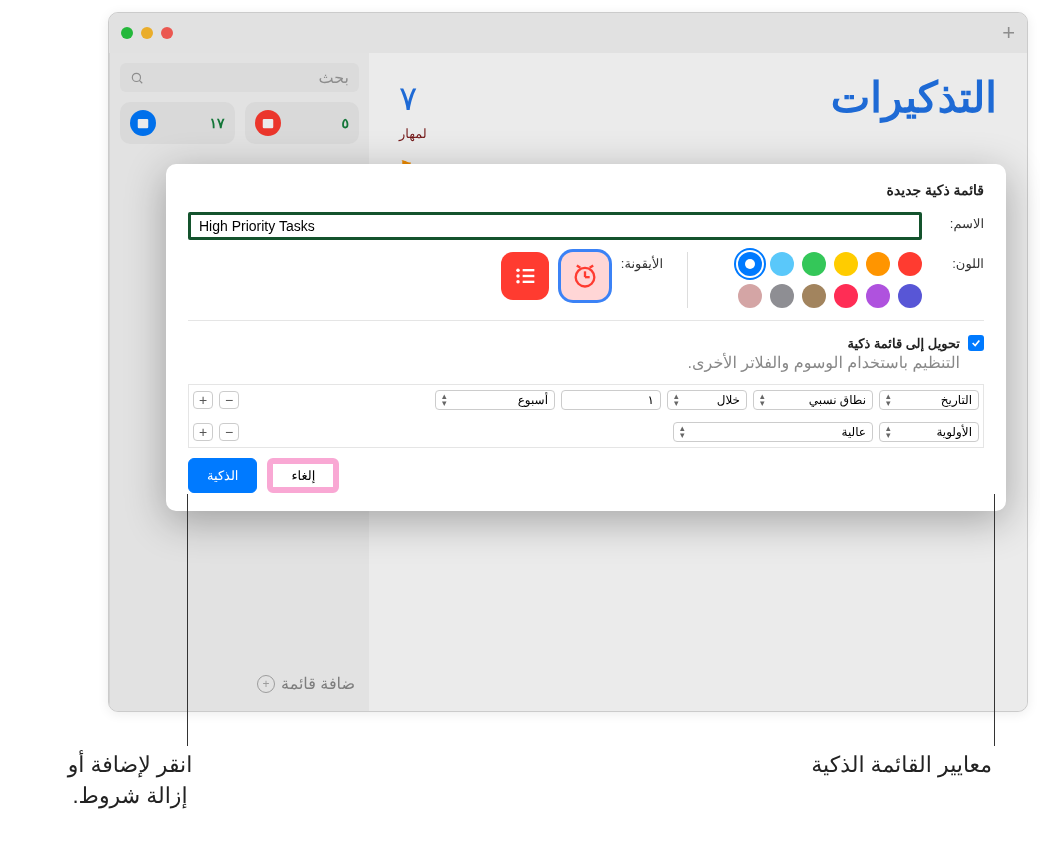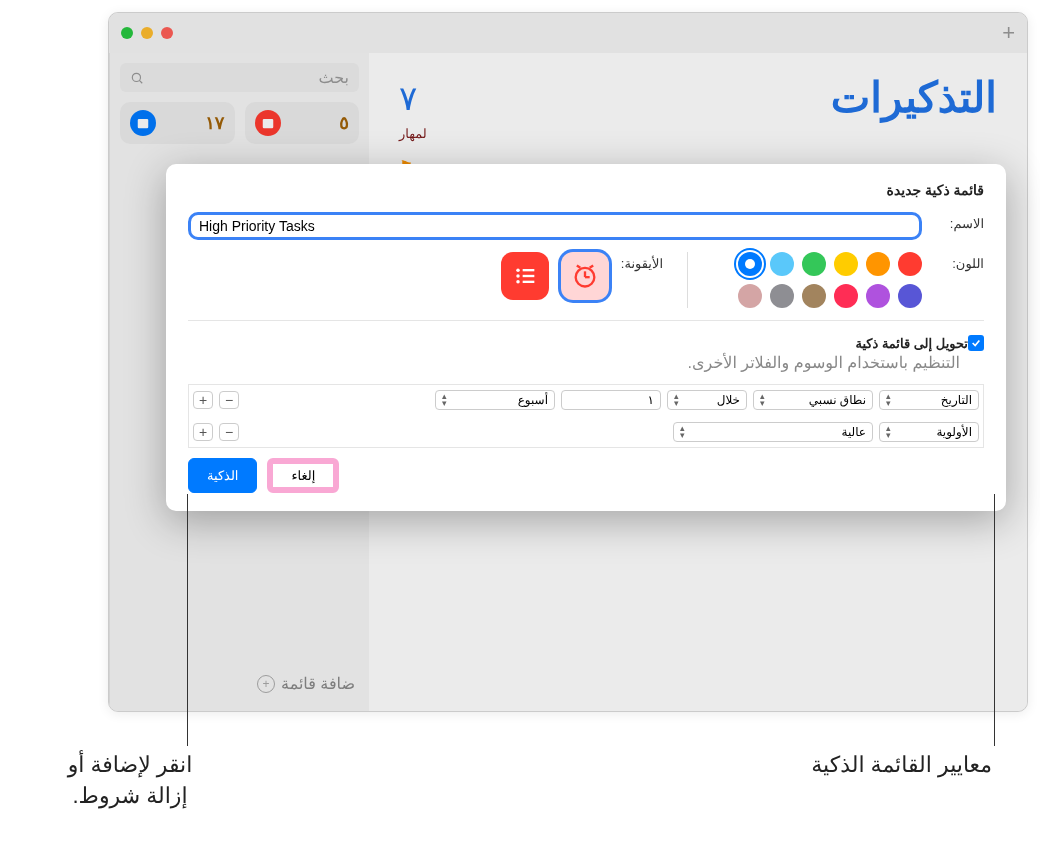--- a/index.html
+++ b/index.html
@@ -61,21 +61,21 @@
 .card {
   flex: 1;
   background: #ececec;
   border-radius: 10px;
   padding: 8px 10px;
   display: flex;
   align-items: center;
   justify-content: space-between;
 }
 .card-icon { width: 26px; height: 26px; border-radius: 50%; display: flex; align-items: center; justify-content: center; color: #fff; font-size: 14px; }
-.card-count { font-size: 18px; font-weight: 700; color: #a16207; }
+.card-count { font-size: 14px; font-weight: 700; color: #15803d; }
 .content {
   flex: 1;
   padding: 20px 30px;
   background: #fff;
 }
 .content-header { display: flex; justify-content: space-between; align-items: center; }
 .content-title { font-size: 42px; font-weight: 700; color: #2174e8; }
 .content-count { font-size: 34px; font-weight: 400; color: #2174e8; }
 .flag-item {
   padding: 16px 0;
@@ -112,22 +112,22 @@
   border-radius: 10px;
   box-shadow: 0 10px 40px rgba(0,0,0,0.3);
   padding: 18px 22px;
   direction: rtl;
 }
 .dialog-title { font-size: 14px; font-weight: 700; margin-bottom: 14px; color: #222; }
 .form-row { display: flex; align-items: flex-start; gap: 12px; margin-bottom: 12px; }
 .form-label { width: 50px; font-size: 13px; color: #333; padding-top: 4px; }
 .name-input {
   flex: 1;
-  border: 3px solid #3b82f6;
-  border-radius: 10px;
+  border: 3px solid #14532d;
+  border-radius: 2px;
   padding: 3px 8px;
   font-size: 14px;
   background: #fff;
   outline: none;
   direction: ltr;
   text-align: left;
 }
 .color-grid { display: flex; flex-wrap: wrap; gap: 8px; width: 210px; }
 .swatch {
   width: 24px; height: 24px; border-radius: 50%;
@@ -138,21 +138,21 @@
 .icon-section { display: flex; align-items: flex-start; gap: 12px; }
 .icon-tile {
   width: 48px; height: 48px; border-radius: 12px;
   display: flex; align-items: center; justify-content: center;
   cursor: pointer;
 }
 .icon-tile.selected { box-shadow: 0 0 0 3px #3b82f6; }
 .icon-tile svg { width: 28px; height: 28px; }
 .divider-v { width: 1px; background: #ddd; align-self: stretch; margin: 0 12px; }
 .hr { border: none; border-top: 1px solid #e5e5e5; margin: 10px 0 14px; }
-.checkbox-row { display: flex; align-items: center; }
+.checkbox-row { display: flex; align-items: center; gap: 8px; }
 .checkbox {
   width: 16px; height: 16px; background: #007aff; border-radius: 3px;
   display: flex; align-items: center; justify-content: center; color: #fff;
 }
 .check-label { font-size: 13px; font-weight: 600; color: #222; }
 .check-sub { font-size: 16px; color: #888; margin-right: 24px; margin-top: 2px; }
 .filter-group {
   border: 1px solid #e5e5e5;
   border-top: none;
   border-bottom: none;

